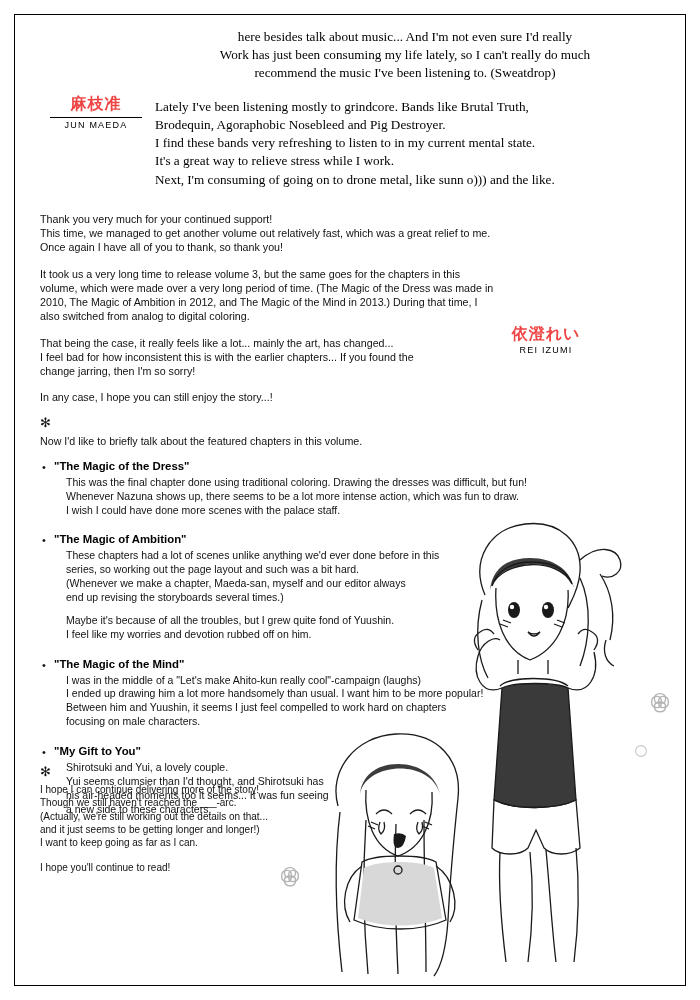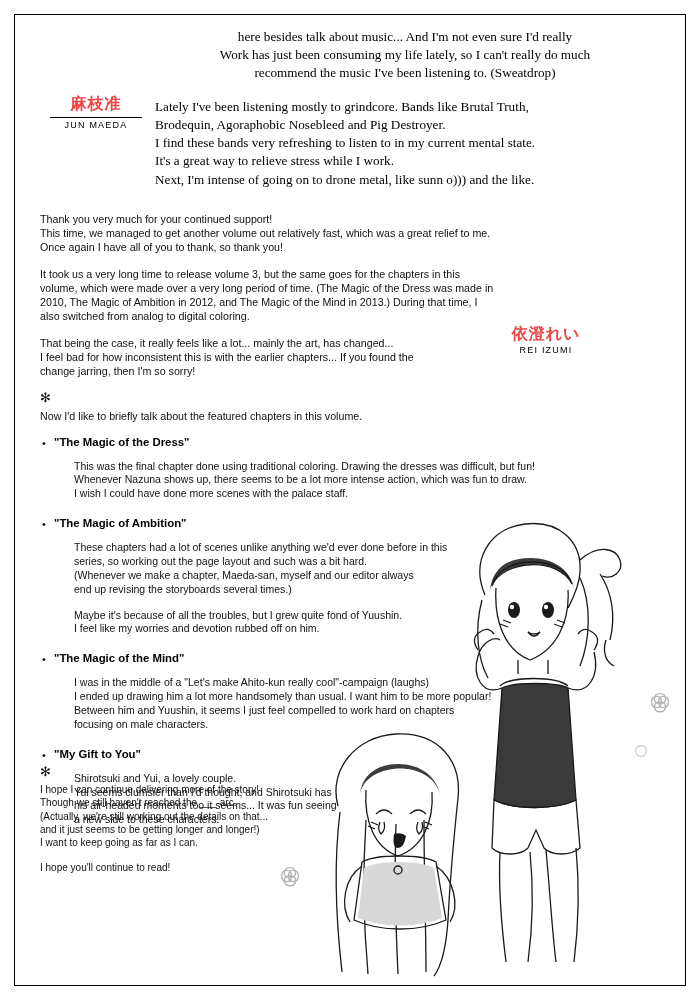--- a/index.html
+++ b/index.html
@@ -95,21 +95,21 @@
   }
   .section-title{
     font-size:11.4px;
     font-weight:bold;
     margin:0 0 1px 0;
     color:#000;
   }
   .section-body{
     font-size:10.5px;
     line-height:1.32;
-    margin:12px;
+    margin:4px;
     color:#111;
     padding-left:8px;
   }
   .section-body.gap{ margin-top:9px; }
 
   .tail-block{
     position:absolute;
     left:40px; top:764px; width:300px;
   }
   .tail-para{
@@ -141,40 +141,41 @@
 
 <div class="top-block">
   <p class="serif-p centerish">here besides talk about music... And I'm not even sure I'd really</p>
   <p class="serif-p centerish">Work has just been consuming my life lately, so I can't really do much</p>
   <p class="serif-p centerish">recommend the music I've been listening to. (Sweatdrop)</p>
   <div class="block-gap"></div>
   <p class="serif-p">Lately I've been listening mostly to grindcore. Bands like Brutal Truth,</p>
   <p class="serif-p">Brodequin, Agoraphobic Nosebleed and Pig Destroyer.</p>
   <p class="serif-p">I find these bands very refreshing to listen to in my current mental state.</p>
   <p class="serif-p">It's a great way to relieve stress while I work.</p>
-  <p class="serif-p">Next, I'm intense of going on to drone metal, like sunn o))) and the like.</p>
+  <p class="serif-p">Next, I'm consuming of going on to drone metal, like sunn o))) and the like.</p>
 </div>
 
 <div class="stamp stamp-maeda">
   <div class="jp">麻枝准</div>
   <div class="underline"></div>
   <div class="rm">JUN MAEDA</div>
 </div>
 
 <div class="body-block">
   <p class="para" style="white-space:pre-line">Thank you very much for your continued support!
 This time, we managed to get another volume out relatively fast, which was a great relief to me.
 Once again I have all of you to thank, so thank you!</p>
   <p class="para" style="white-space:pre-line">It took us a very long time to release volume 3, but the same goes for the chapters in this
 volume, which were made over a very long period of time. (The Magic of the Dress was made in
 2010, The Magic of Ambition in 2012, and The Magic of the Mind in 2013.) During that time, I
 also switched from analog to digital coloring.</p>
   <p class="para" style="white-space:pre-line">That being the case, it really feels like a lot... mainly the art, has changed...
 I feel bad for how inconsistent this is with the earlier chapters... If you found the
 change jarring, then I'm so sorry!</p>
+  <p class="para tight" style="white-space:pre-line">In any case, I hope you can still enjoy the story...!</p>
 
   <p class="aster">✻</p>
   <p class="para">Now I'd like to briefly talk about the featured chapters in this volume.</p>
 
   <ul class="section-list">
     <li class="section-item">
       <span class="bullet">•</span>
       <p class="section-title">"The Magic of the Dress"</p>
       <p class="section-body" style="white-space:pre-line">This was the final chapter done using traditional coloring. Drawing the dresses was difficult, but fun!
 Whenever Nazuna shows up, there seems to be a lot more intense action, which was fun to draw.

